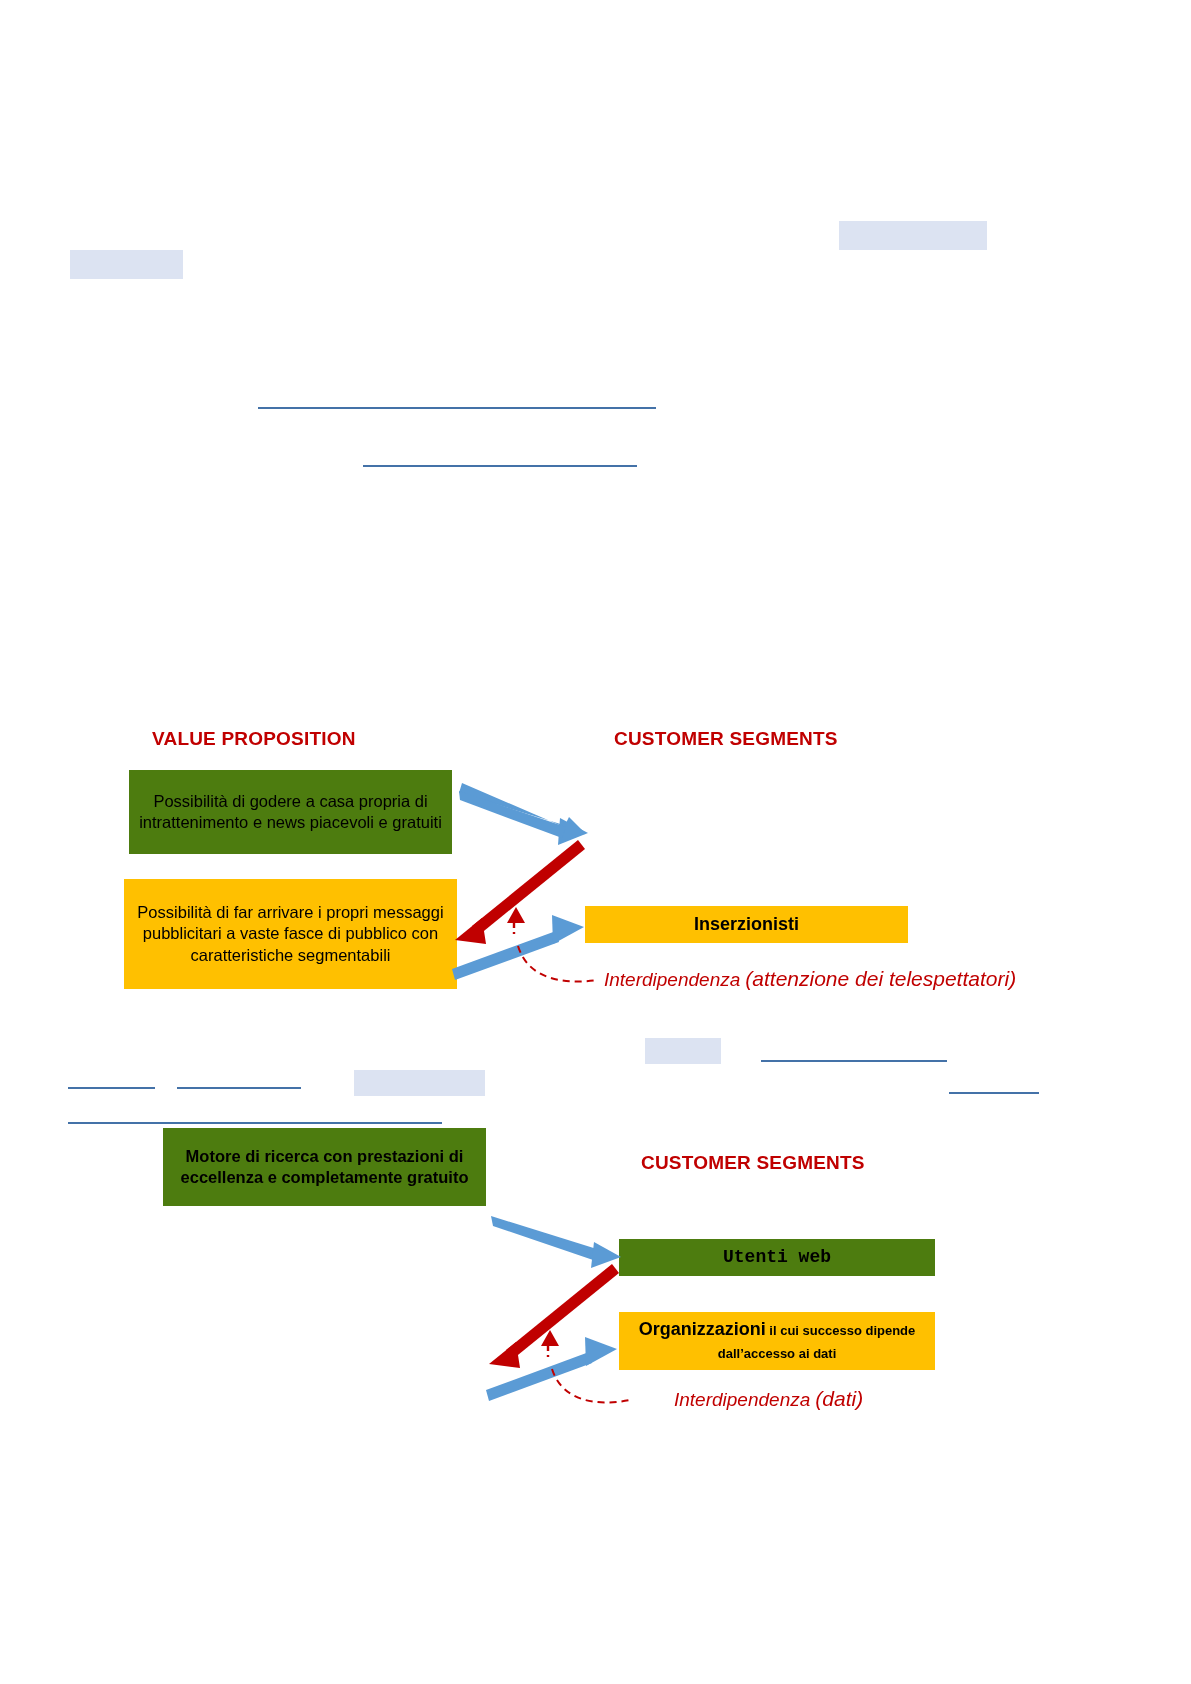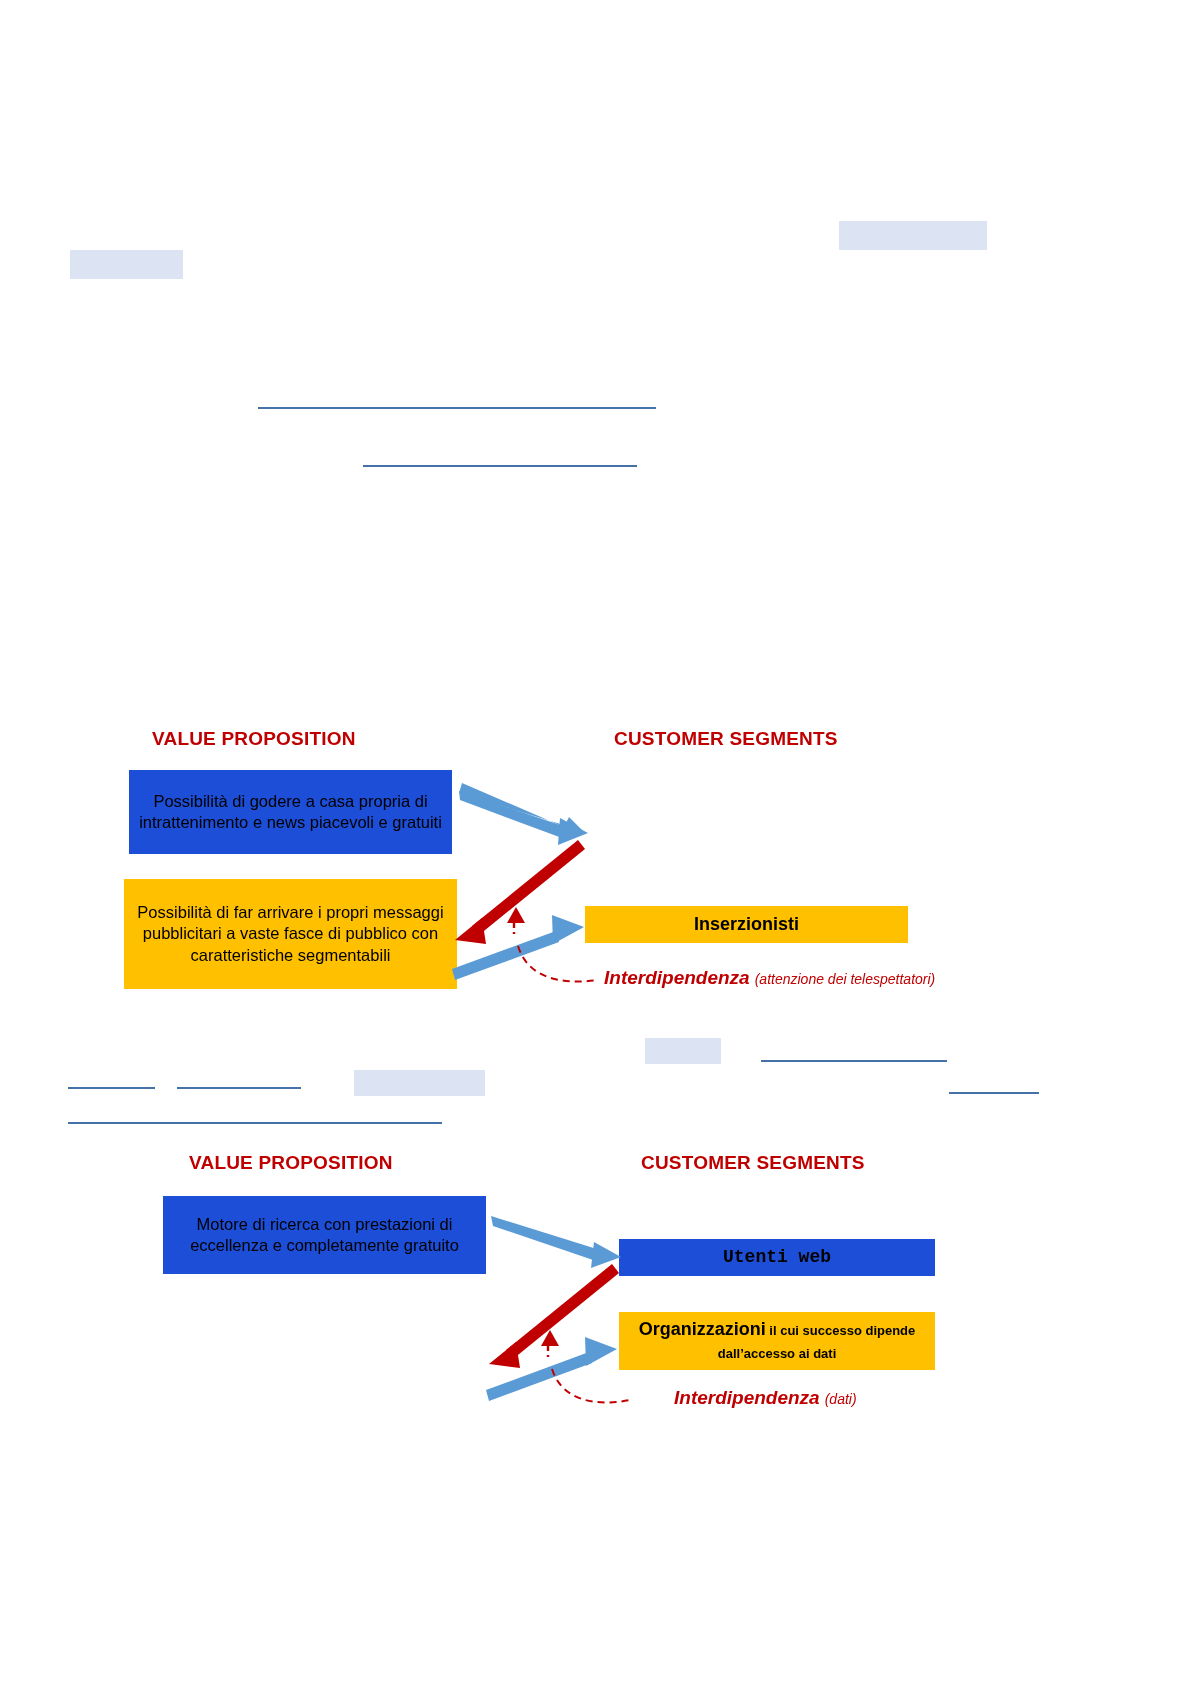--- a/index.html
+++ b/index.html
@@ -53,38 +53,38 @@
   }
   .vpbox {
     font-size: 16.5px;
     padding: 4px 8px;
   }
   .csbox {
     font-size: 18px;
     font-weight: bold;
     padding: 4px 8px;
   }
-  .green { background: #1d4ed8; }
+  .green { background: #4d7c0f; }
   .amber { background: #ffc000; }
 
   
   .interdep {
     position: absolute;
     color: #c00000;
     font-style: italic;
     white-space: nowrap;
     font-size: 18px;
   }
   .interdep b {
-    font-weight: bold;
+    font-weight: normal;
     font-size: 19px;
   }
   .interdep span.note {
     font-weight: normal;
-    font-size: 14px;
+    font-size: 21px;
   }
 
   svg.arrows {
     position: absolute;
     overflow: visible;
   }
 </style>
 </head>
 <body>
 
@@ -151,21 +151,21 @@
     <div class="uline" style="left:949px;top:1092px;width:90px;"></div>
     <div class="uline" style="left:68px;top:1122px;width:374px;"></div>
   </div>
 
   <div class="diagram" style="left:0;top:0;width:1191px;height:1520px;">
 
     <div class="col-title" style="left:189px;top:1152px;">VALUE PROPOSITION</div>
 
     <div class="col-title" style="left:641px;top:1152px;">CUSTOMER SEGMENTS</div>
 
-    <div class="vpbox green" style="left:163px;top:1196px;width:323px;height:78px;">Motore di ricerca con prestazioni di eccellenza e completamente gratuito</div>
+    <div class="vpbox green" style="left:163px;top:1128px;width:323px;height:78px;font-weight:bold;">Motore di ricerca con prestazioni di eccellenza e completamente gratuito</div>
 
 
     <div class="csbox green" style="left:619px;top:1239px;width:316px;height:37px;font-family:Liberation Mono, monospace;">Utenti web</div>
 
     <div class="csbox amber" style="left:619px;top:1312px;width:316px;height:58px;line-height:1.3;">
       <span>
         <b>Organizzazioni</b><span style="font-weight:bold;font-size:13px;"> il cui successo dipende dall’accesso ai dati</span>
       </span>
     </div>
 

